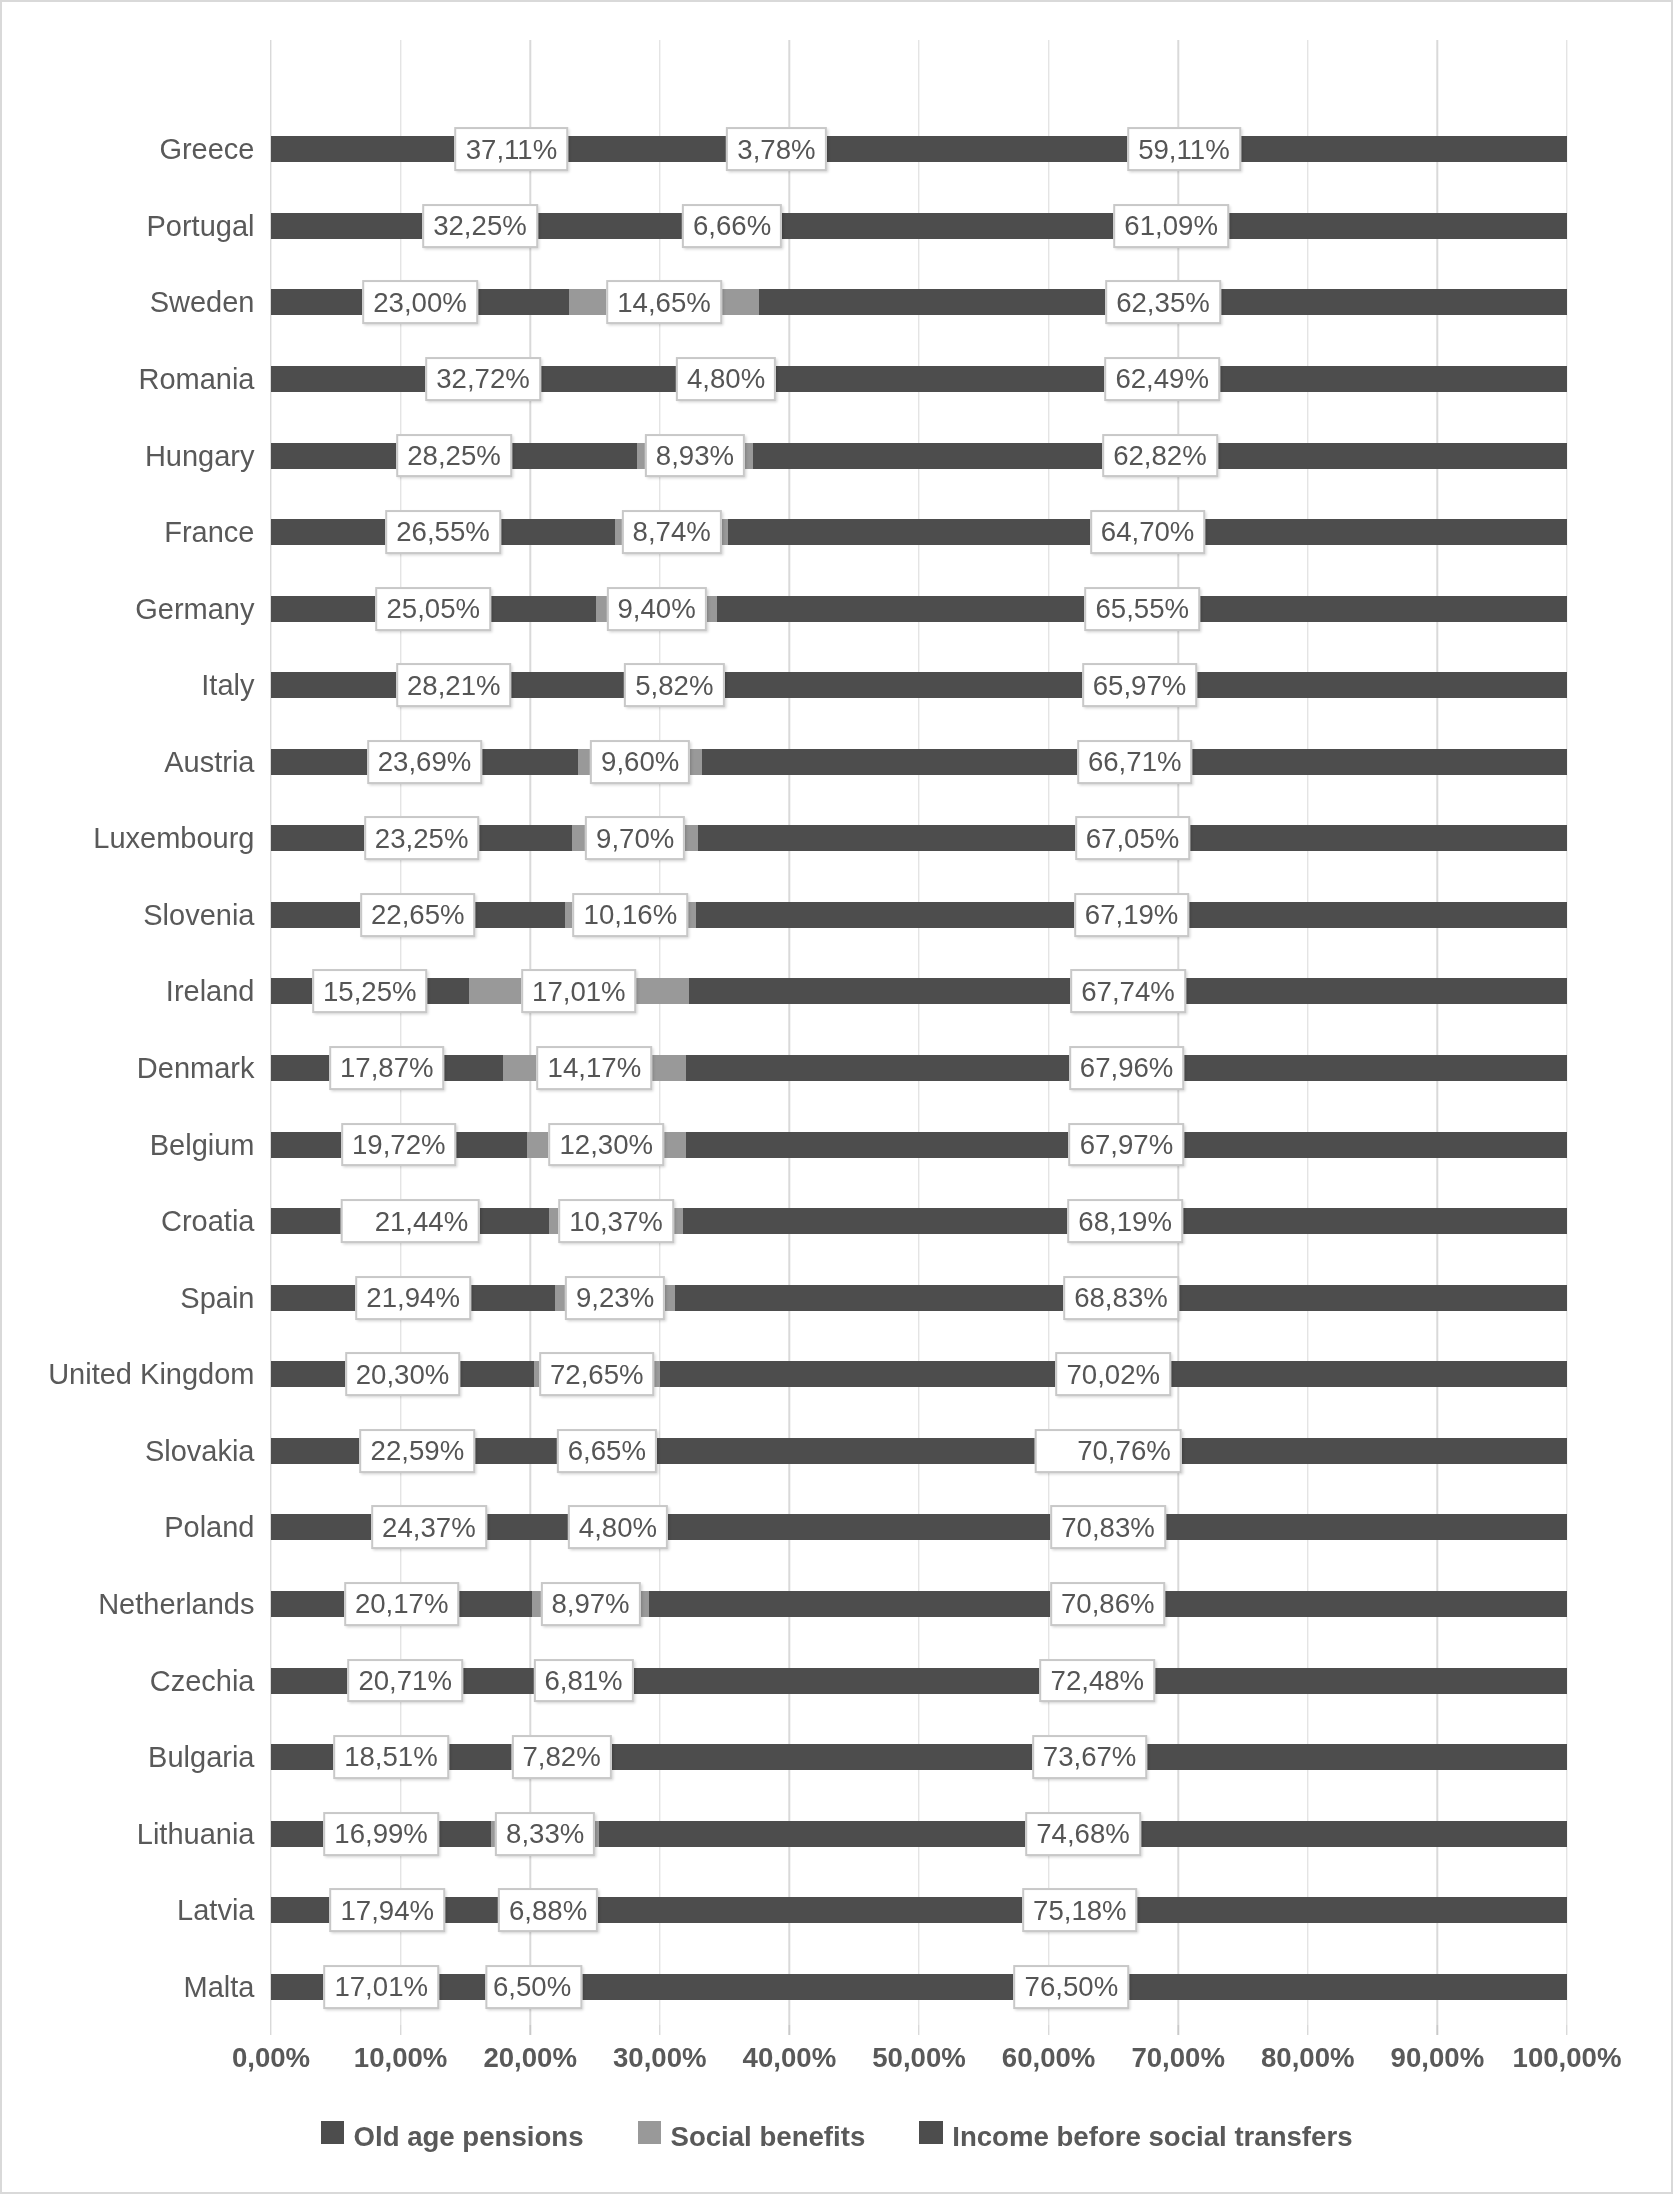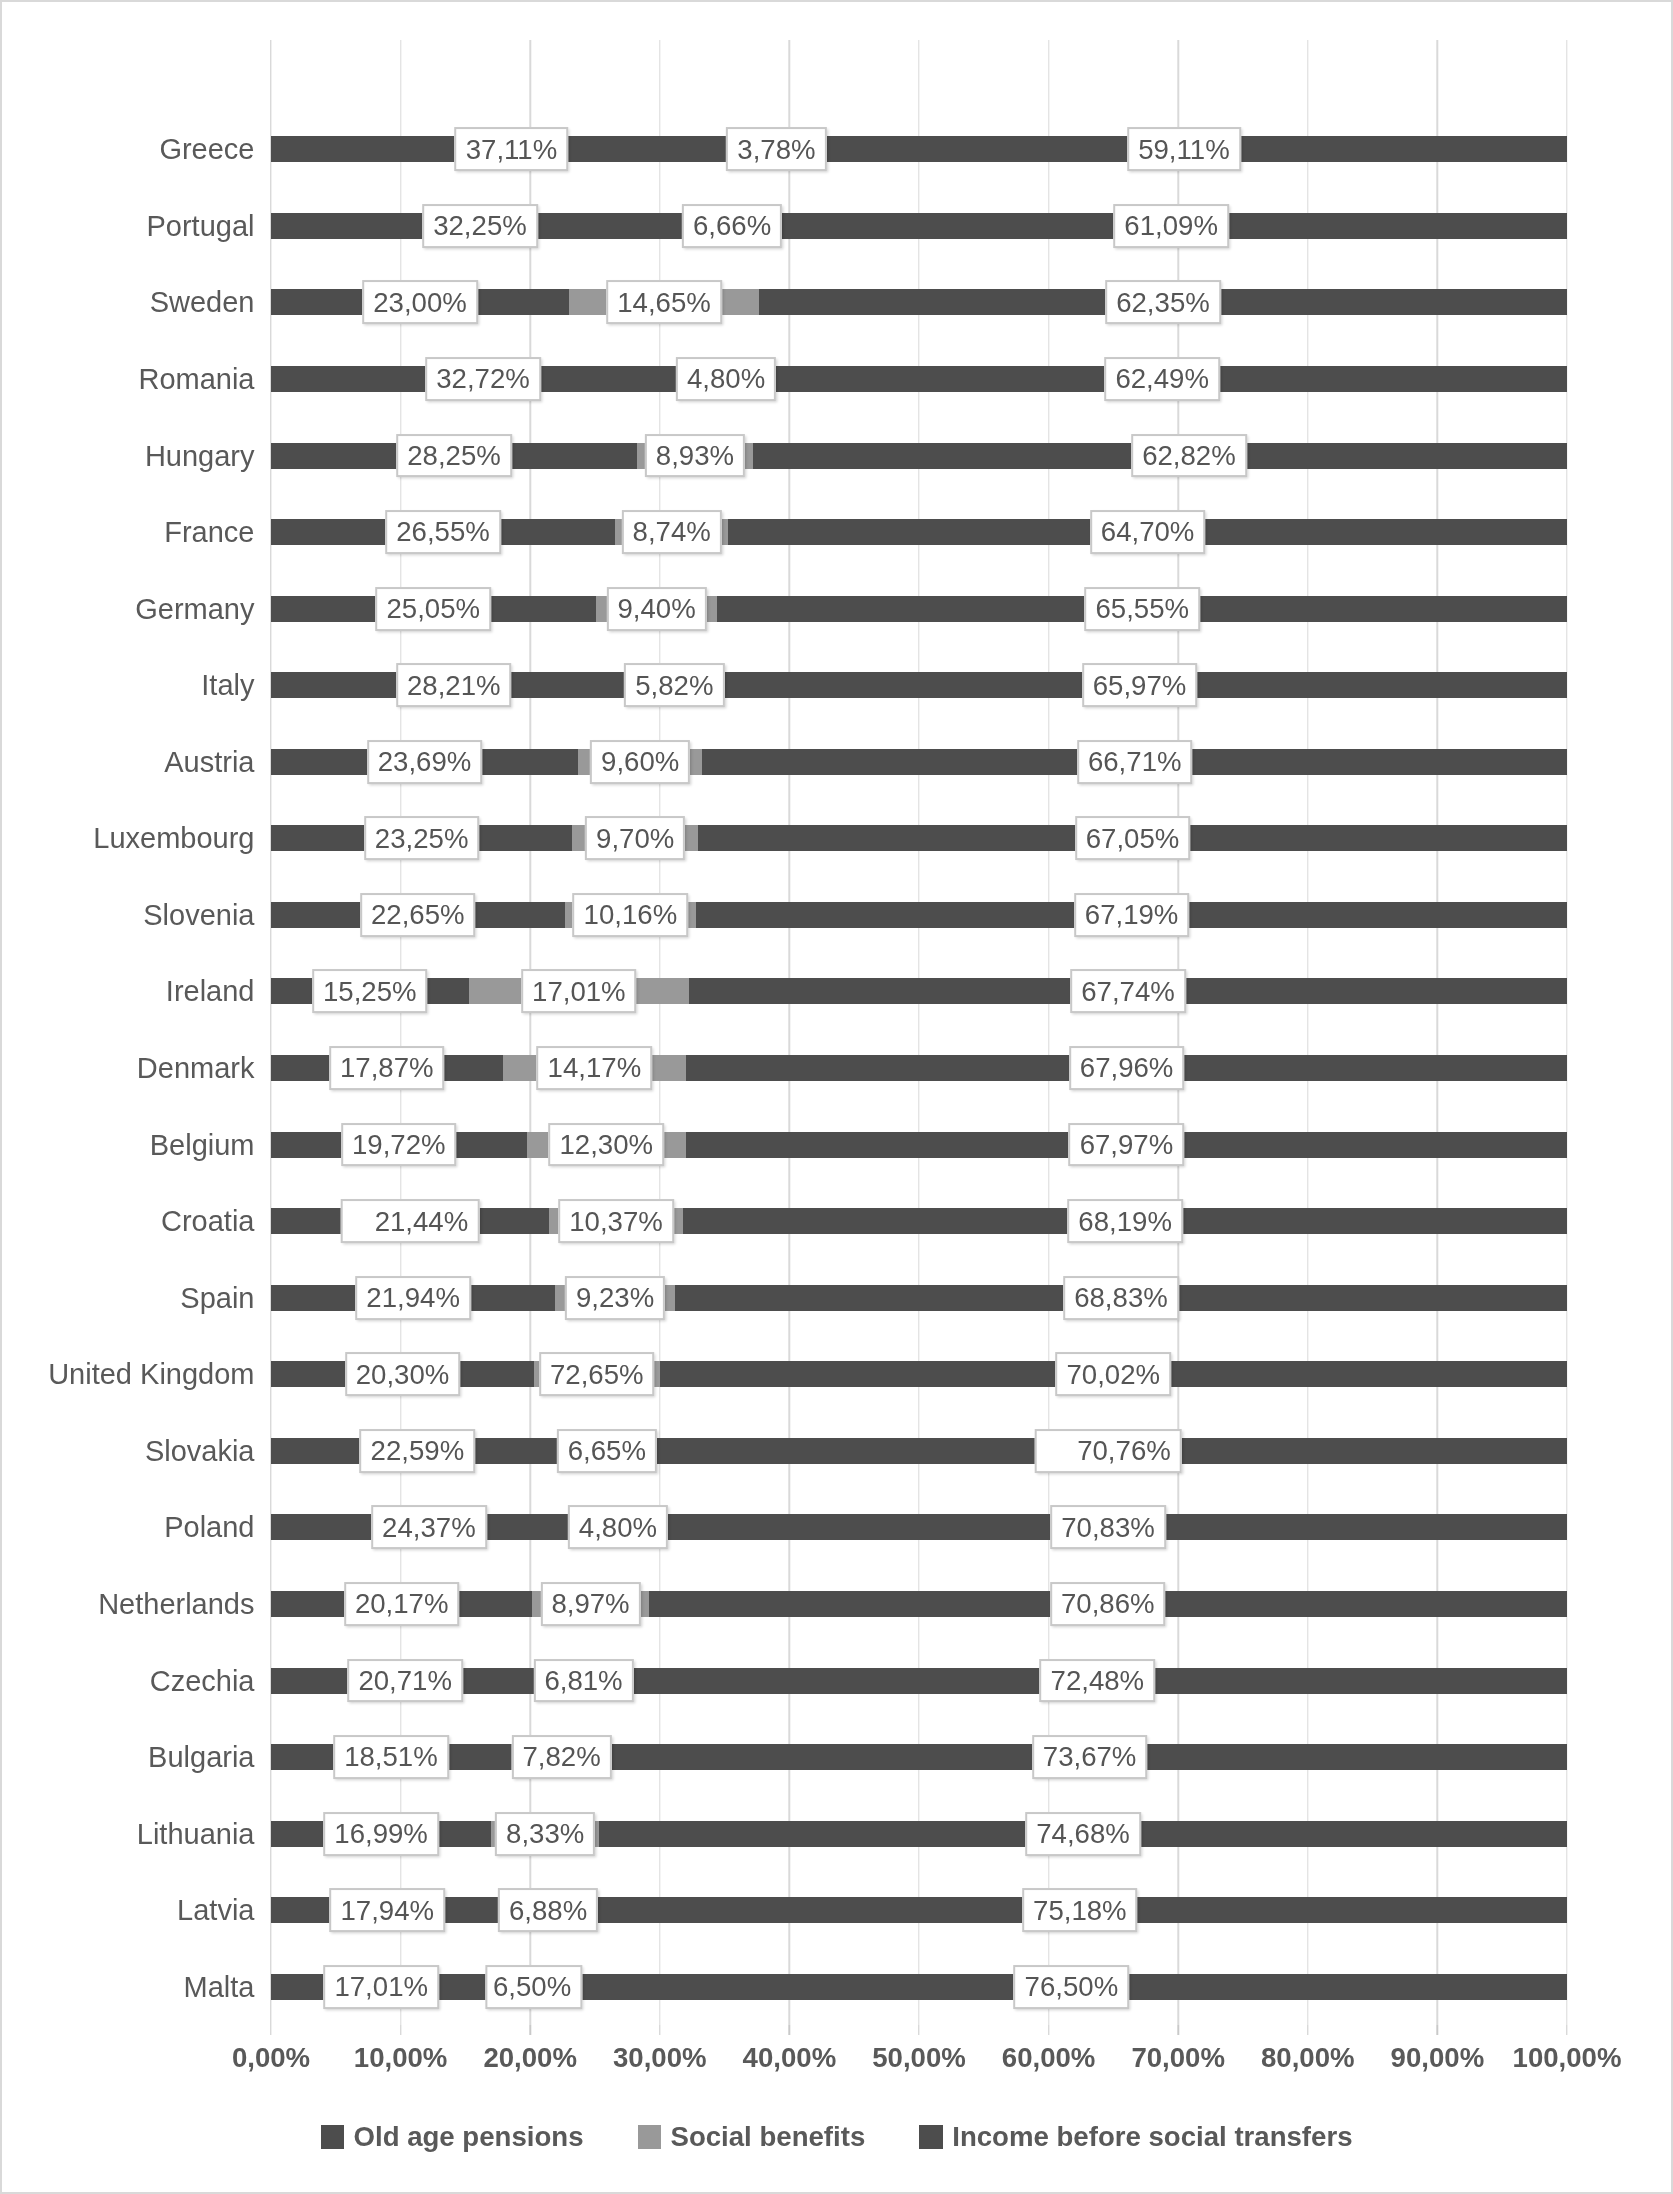--- a/index.html
+++ b/index.html
@@ -107,21 +107,20 @@
     left: 0;
     top: 2119px;
     width: 100%;
     display: flex;
     justify-content: center;
     align-items: center;
     column-gap: 54px;
   }
   .legend-item {
     display: flex;
-    align-items: center;
     column-gap: 9.6px;
   }
   .legend-marker {
     width: 23.4px;
     height: 23.4px;
     flex: 0 0 auto;
   }
   .legend-label {
     font-size: 27.6px;
     font-weight: 700;
@@ -205,21 +204,21 @@
         </div>
         <div class="row">
           <div class="cat-label">Hungary</div>
           <div class="bar">
             <div class="seg" style="width: 28.25%; background: rgb(77, 77, 77);"></div>
             <div class="seg" style="width: 8.93%; background: rgb(153, 153, 153);"></div>
             <div class="seg" style="width: 62.82%; background: rgb(77, 77, 77);"></div>
           </div>
           <div class="data-label" style="left: 14.125%;">28,25%</div>
           <div class="data-label" style="left: 32.715%;">8,93%</div>
-          <div class="data-label" style="left: 68.59%; margin-left: 29px;">62,82%</div>
+          <div class="data-label" style="left: 68.59%;">62,82%</div>
         </div>
         <div class="row">
           <div class="cat-label">France</div>
           <div class="bar">
             <div class="seg" style="width: 26.55%; background: rgb(77, 77, 77);"></div>
             <div class="seg" style="width: 8.74%; background: rgb(153, 153, 153);"></div>
             <div class="seg" style="width: 64.7%; background: rgb(77, 77, 77);"></div>
           </div>
           <div class="data-label" style="left: 13.275%;">26,55%</div>
           <div class="data-label" style="left: 30.92%;">8,74%</div>

